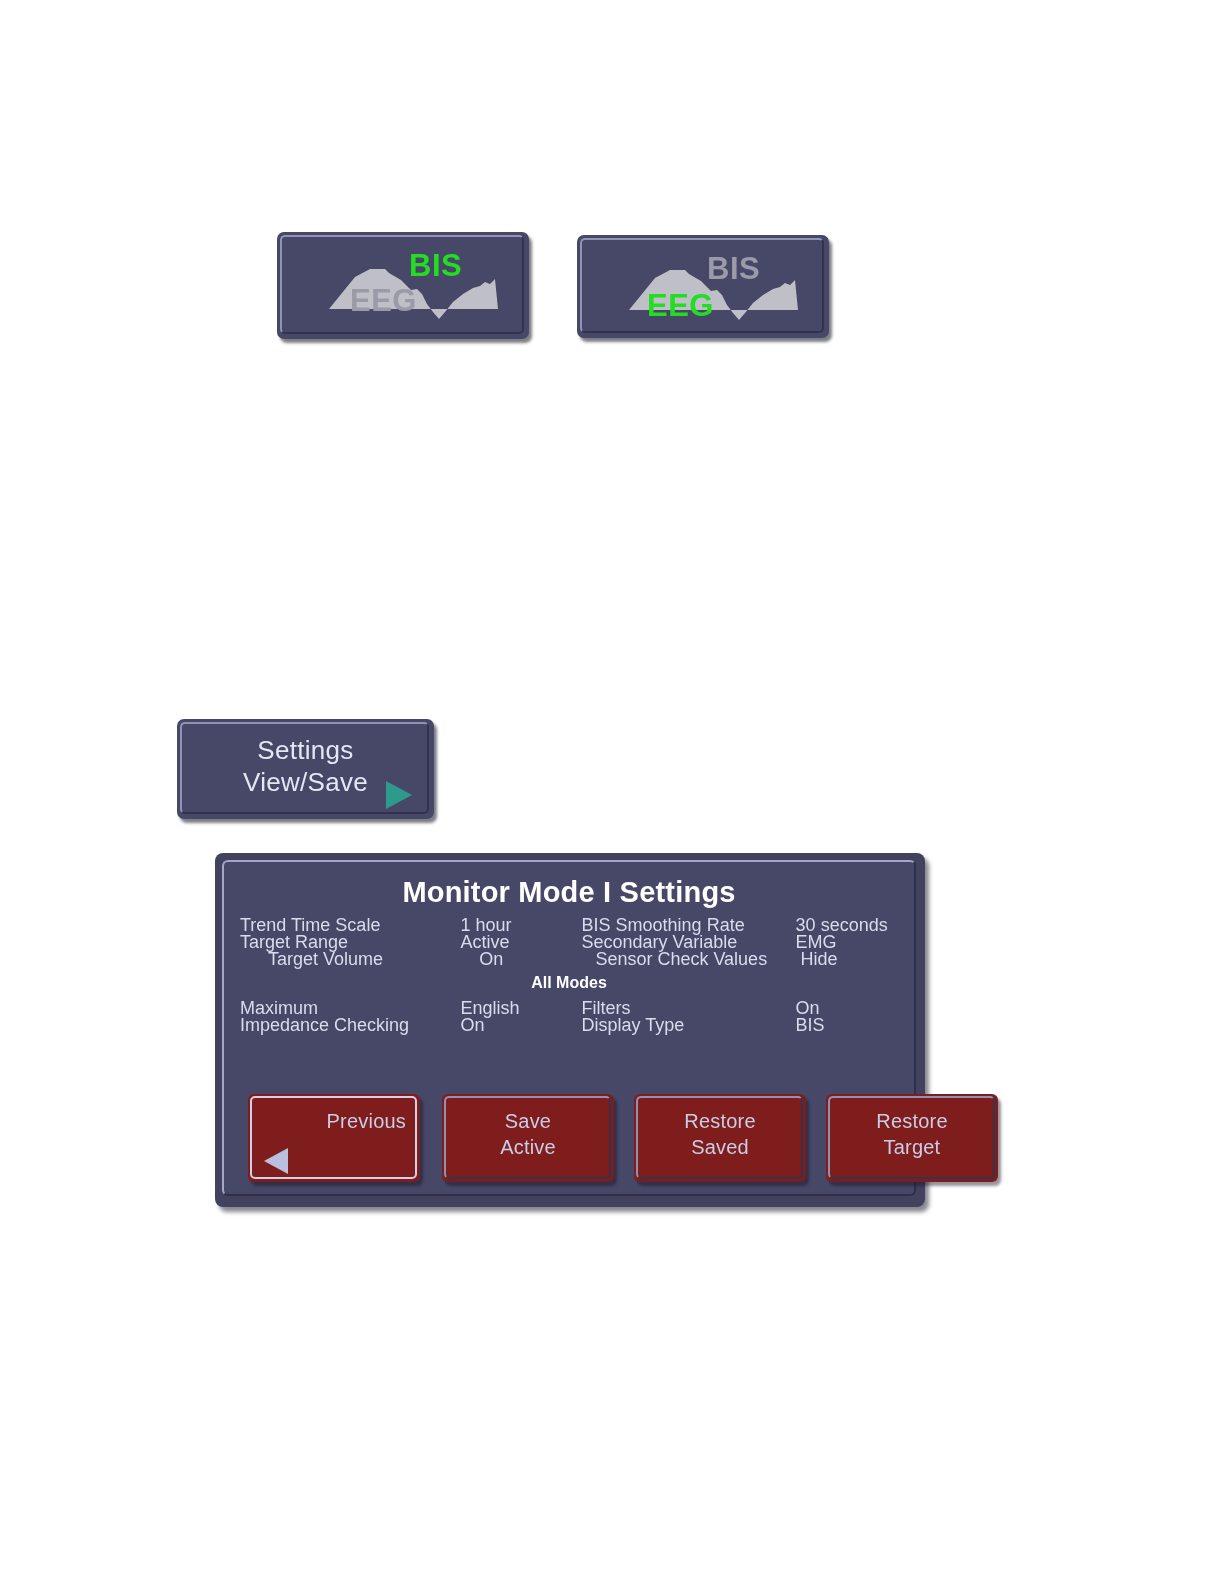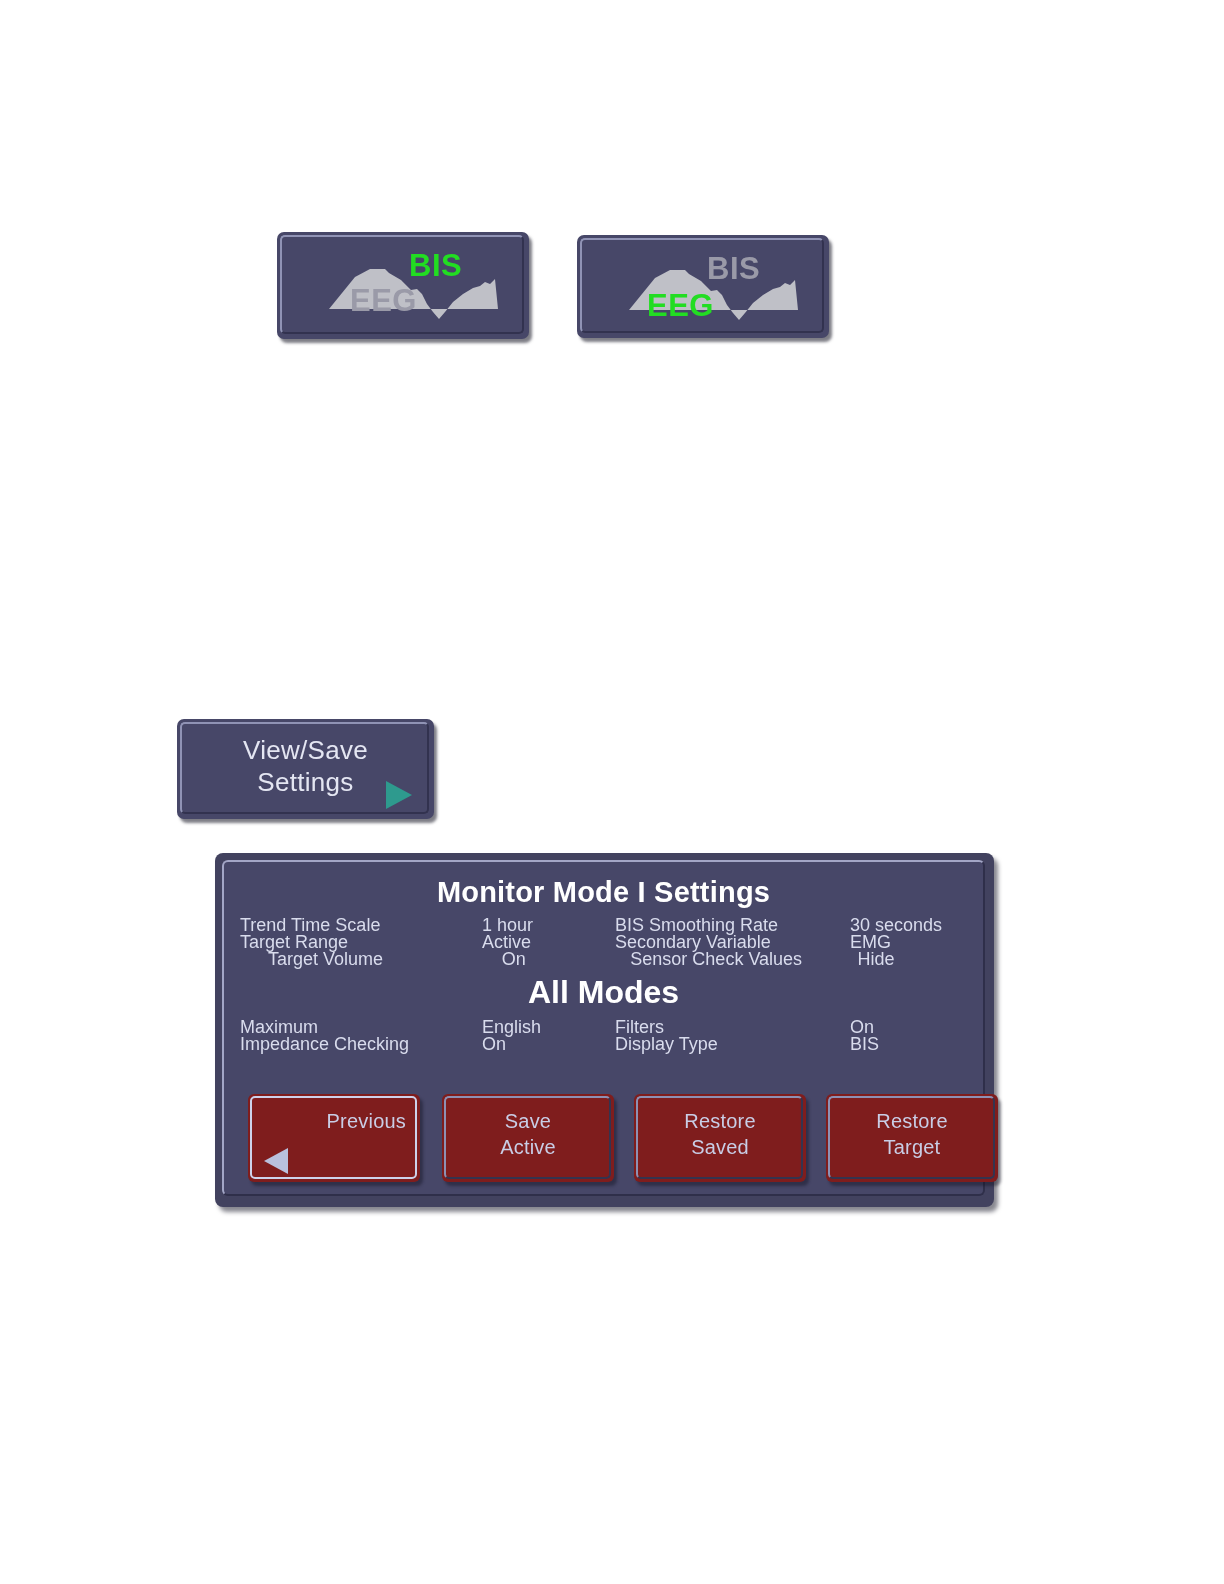--- a/index.html
+++ b/index.html
@@ -78,21 +78,21 @@
     width: 0; height: 0;
     border-top: 14px solid transparent;
     border-bottom: 14px solid transparent;
     border-left: 26px solid #2e9a8e;
   }
 
   
   #settings-panel {
     position: absolute;
     left: 215px; top: 853px;
-    width: 779px; height: 354px;
+    width: 710px; height: 354px;
     background: #42425f;
     border-radius: 8px;
     box-shadow: 4px 5px 4px rgba(20,20,35,0.5);
   }
   #settings-panel .panel-inner {
     position: absolute;
     left: 7px; top: 7px; right: 9px; bottom: 11px;
     background: #474768;
     border-radius: 6px;
     border-top: 2px solid #a3a6c6;
@@ -105,21 +105,21 @@
     text-align: center;
     color: #ffffff;
     font-size: 29px;
     font-weight: bold;
     letter-spacing: .2px;
     margin-top: 14px;
   }
   .section-title {
     text-align: center;
     color: #ffffff;
-    font-size: 32px;
+    font-size: 16px;
     font-weight: bold;
     margin-top: 6px;
   }
 
   .settings-grid {
     position: relative;
     margin-top: 8px;
     padding-left: 16px;
   }
   .srow {
@@ -214,22 +214,22 @@
                L150 70 L156 78 L162 85 L168 78 L176 68 L186 60 L196 54 L203 52 L208 48
                L213 50 L218 45 L221 75 Z" fill="#bfc0c7"></path>
     </svg>
   </div>
   <div class="lbl-bis lbl-grey">BIS</div>
   <div class="lbl-eeg lbl-green">EEG</div>
 </div>
 
 <div class="mode-btn" id="btn-viewsave">
   <div class="vs-label">
+    <div>Settings</div>
     <div>View/Save</div>
-    <div>Settings</div>
   </div>
   <div class="tri-right"></div>
 </div>
 
 <div id="settings-panel">
   <div class="panel-inner">
 
     <div class="panel-title">Monitor Mode I Settings</div>
 
     <div class="settings-grid" id="mode-rows">

